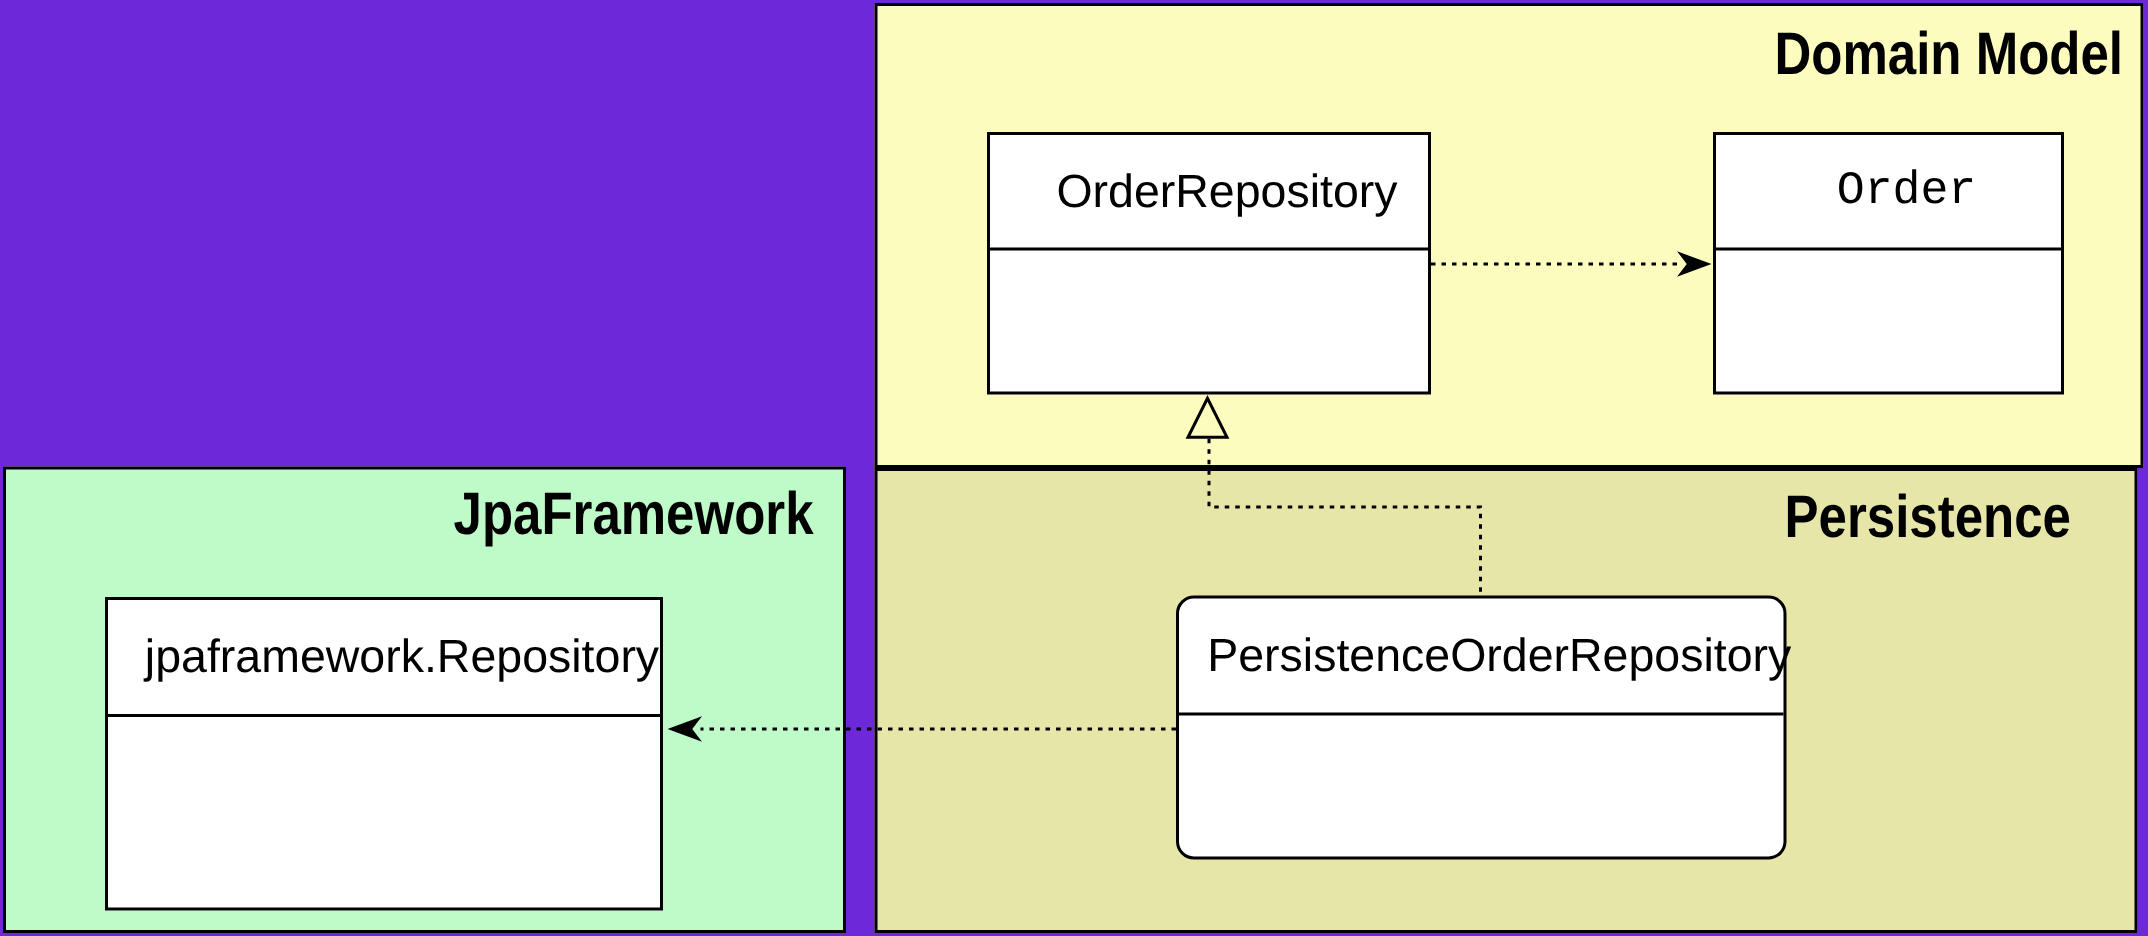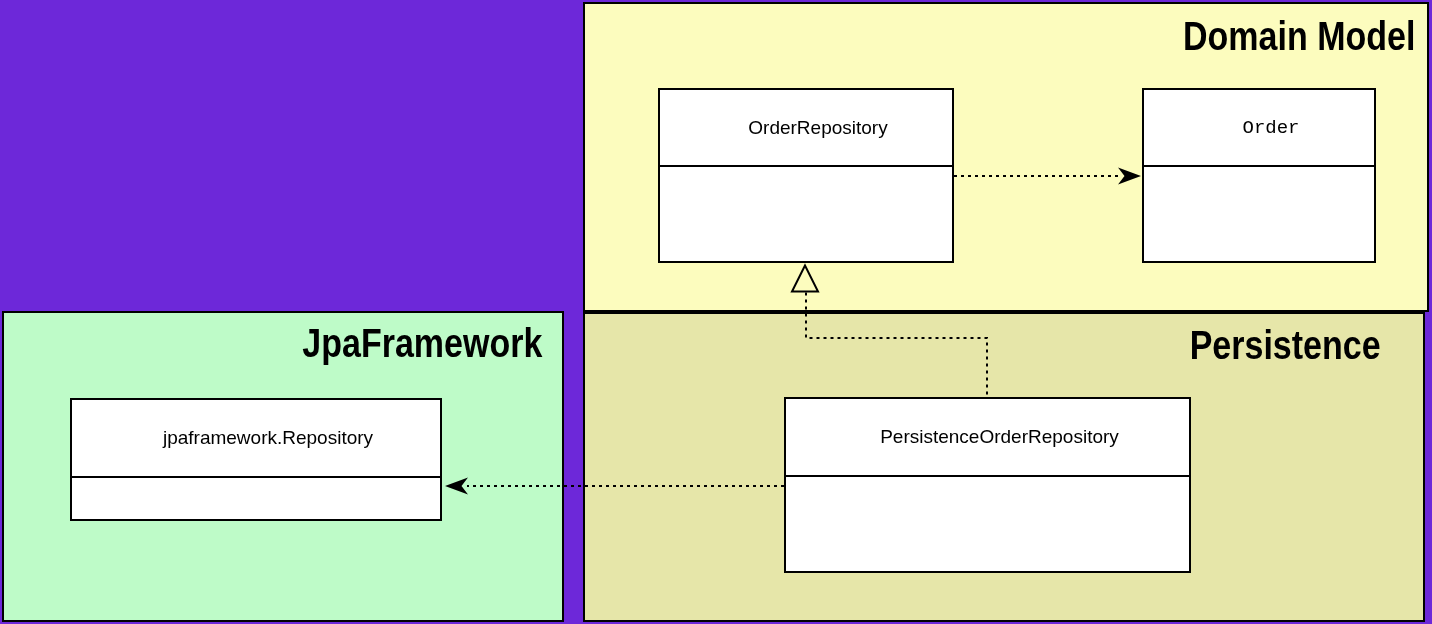--- a/index.html
+++ b/index.html
@@ -44,28 +44,28 @@
   
   .cls {
     position: absolute;
     background: var(--c-class-fill);
     border: 2px solid var(--c-line);
     display: flex;
     flex-direction: column;
   }
   #cls-orderrepository            { left: 658px;  top: 88px;  width: 296px; height: 175px; }
   #cls-order                      { left: 1142px; top: 88px;  width: 234px; height: 175px; font-family: Liberation Mono, monospace; }
-  #cls-persistenceorderrepository { left: 784px;  top: 397px; width: 407px; height: 176px; }
-  #cls-jparepository              { left: 70px;   top: 398px; width: 372px; height: 123px; }
+  #cls-persistenceorderrepository { left: 784px;  top: 397px; width: 407px; height: 176px; border-radius: 12px; }
+  #cls-jparepository              { left: 70px;   top: 398px; width: 372px; height: 209px; }
   .cls-title {
     display: flex;
     align-items: center;
     justify-content: center;
     border-bottom: 2px solid var(--c-line);
-    font-size: 19px;
+    font-size: 31px;
     color: var(--c-line);
     white-space: nowrap;
     padding-left: 24px;
   }
   #cls-orderrepository .cls-title,
   #cls-order .cls-title { height: 77px; }
   #cls-persistenceorderrepository .cls-title,
   #cls-jparepository .cls-title { height: 78px; }
   .cls-body { flex: 1; }
   

